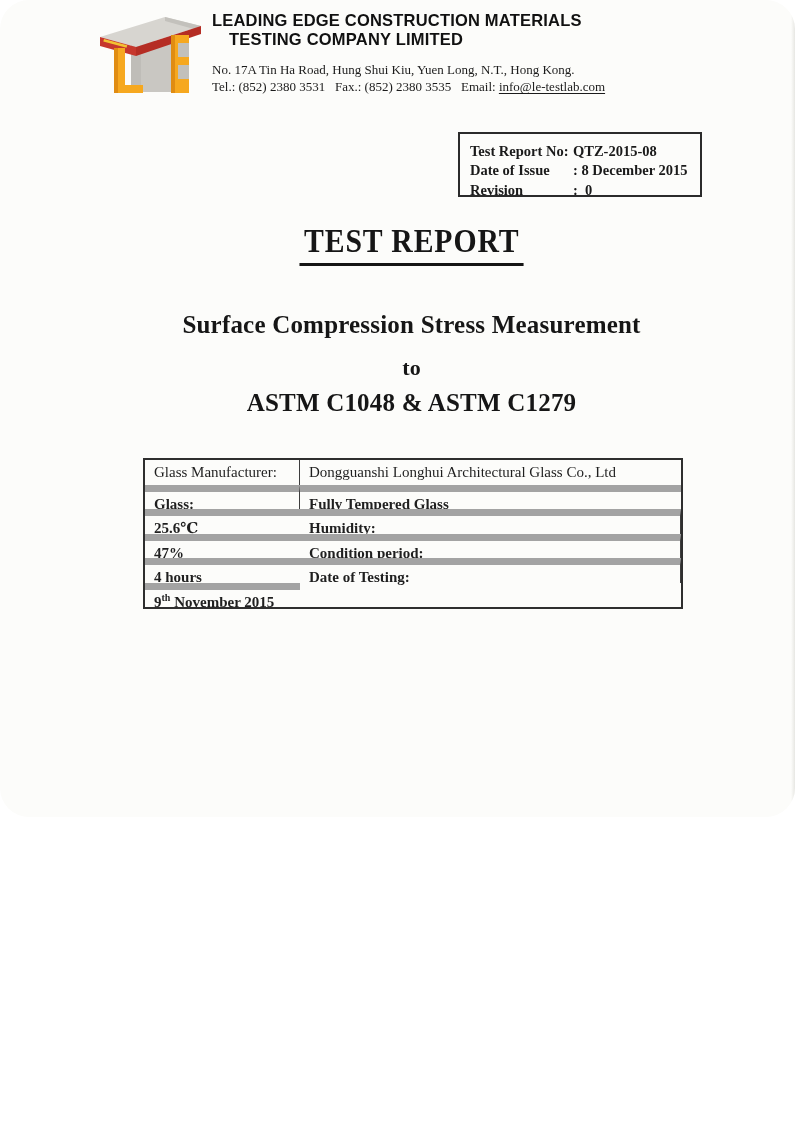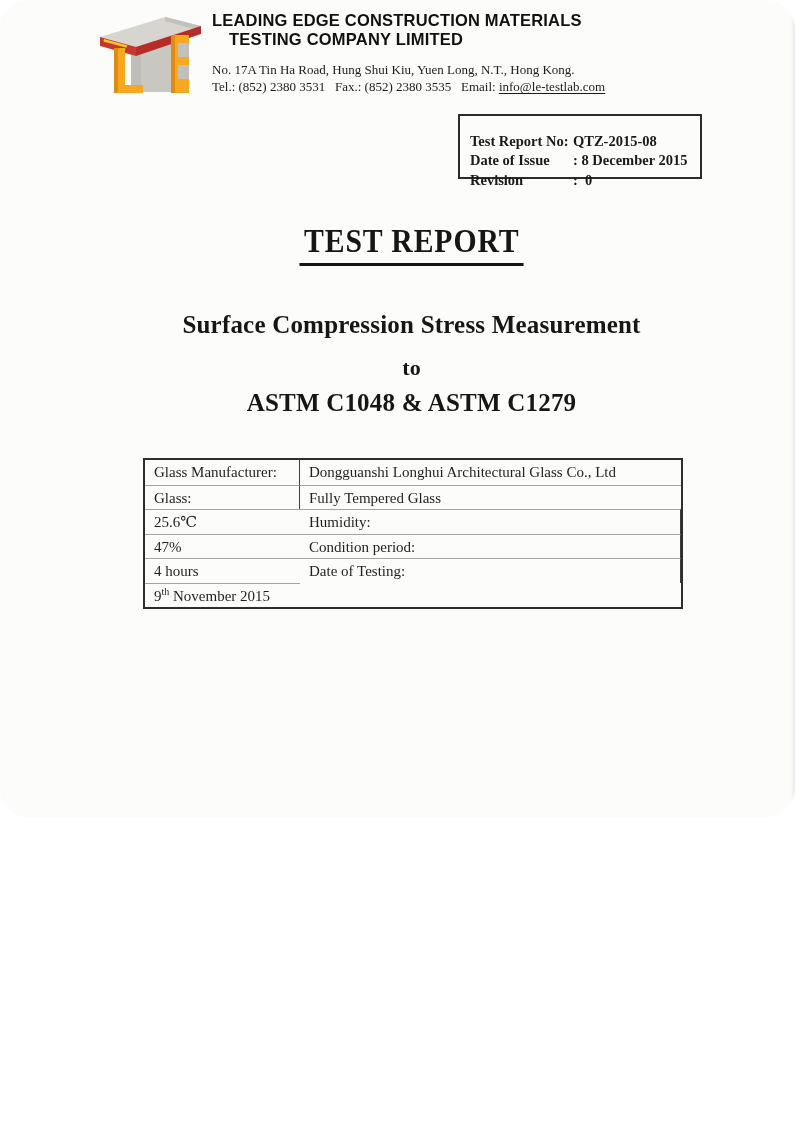--- a/index.html
+++ b/index.html
@@ -17,22 +17,22 @@
   .co-block { position:absolute; left:212px; top:11px; width:470px; }
   .co-line { font-family:"Liberation Sans","DejaVu Sans",sans-serif;
     font-weight:800; font-size:16.5px; line-height:19px; color:#111;
     letter-spacing:0.2px; white-space:nowrap; }
   .co-line2 { margin-left:17px; }
   .addr { font-size:13px; line-height:17px; margin-top:12px; color:#1b1b1b; white-space:pre-wrap; }
   .contact { font-size:13px; line-height:17px; color:#1b1b1b; white-space:pre-wrap; }
   .contact .email { text-decoration:underline; text-underline-offset:2px; }
 
   
-  .ribox { position:absolute; left:458px; top:114px; width:244px; height:65px;
-    border:2px solid #2b2b2b; padding:16px 8px 3px 10px;
+  .ribox { position:absolute; left:458px; top:132px; width:244px; height:65px;
+    border:2px solid #2b2b2b; padding:8px 8px 3px 10px;
     font-size:14.5px; font-weight:600; color:#1a1a1a; }
   .ribox .row { display:grid; grid-template-columns:103px auto; line-height:19.3px; }
   .ribox .lbl { white-space:nowrap; }
   .ribox .val { white-space:pre-wrap; }
 
   
   .center-band { position:absolute; left:0; width:100%; text-align:center;
     padding-left:28px; }
   .doc-title-band { top:224px; }
   .doc-title { display:inline-block; font-size:33px; font-weight:600;
@@ -43,21 +43,21 @@
   .subj3-band { top:389px; }
   .subj { font-weight:700; font-size:25px; color:#161616; letter-spacing:0.2px; }
   .subj-to { font-weight:700; font-size:22px; color:#161616; }
 
   
   .dtable { position:absolute; left:143px; top:458px; width:540px;
     border:2px solid #2e2e2e; display:grid; grid-template-columns:155px 1fr; }
   .dtable .cell { height:24.5px; line-height:24px; font-size:15px;
     padding-left:9px; color:#1f1f1f; white-space:nowrap; overflow:visible; }
   .dtable .lblcell { border-right:1.5px solid #3d3d3d; }
-  .dtable .cell + .cell ~ .cell { border-top:1px solid #a3a3a3; }
+  .dtable .cell + .cell ~ .cell { border-top:7px solid #a3a3a3;font-weight:bold; }
   .dtable sup { font-size:10px; vertical-align:super; line-height:0; }
 
   
   .foot-rule { position:absolute; left:89px; top:1004px; width:614px; height:6px;
     border-top:3px solid #141414; border-bottom:1.5px solid #2c2c2c; }
   .foot-left { position:absolute; left:112px; top:1012px;
     font-style:italic; font-size:14.5px; color:#1c1c1c; }
   .foot-right { position:absolute; right:105px; top:1012px;
     font-size:15px; color:#1c1c1c; white-space:pre; }
 </style>

